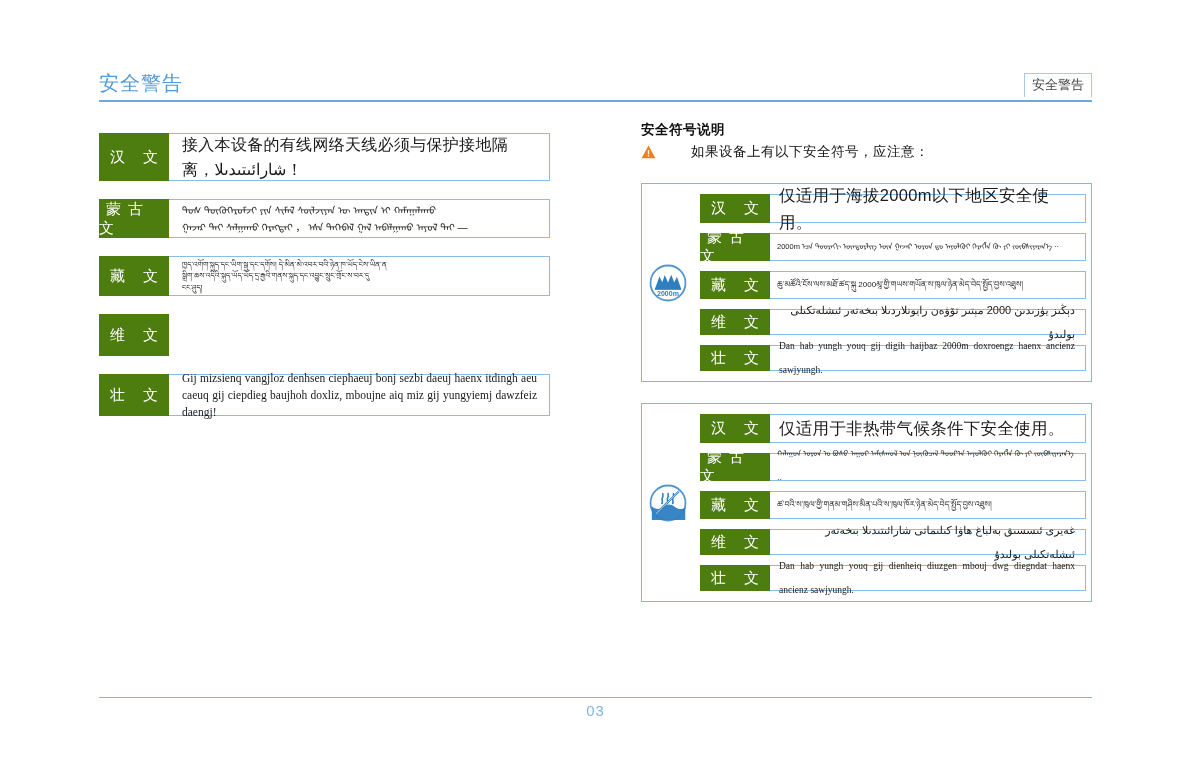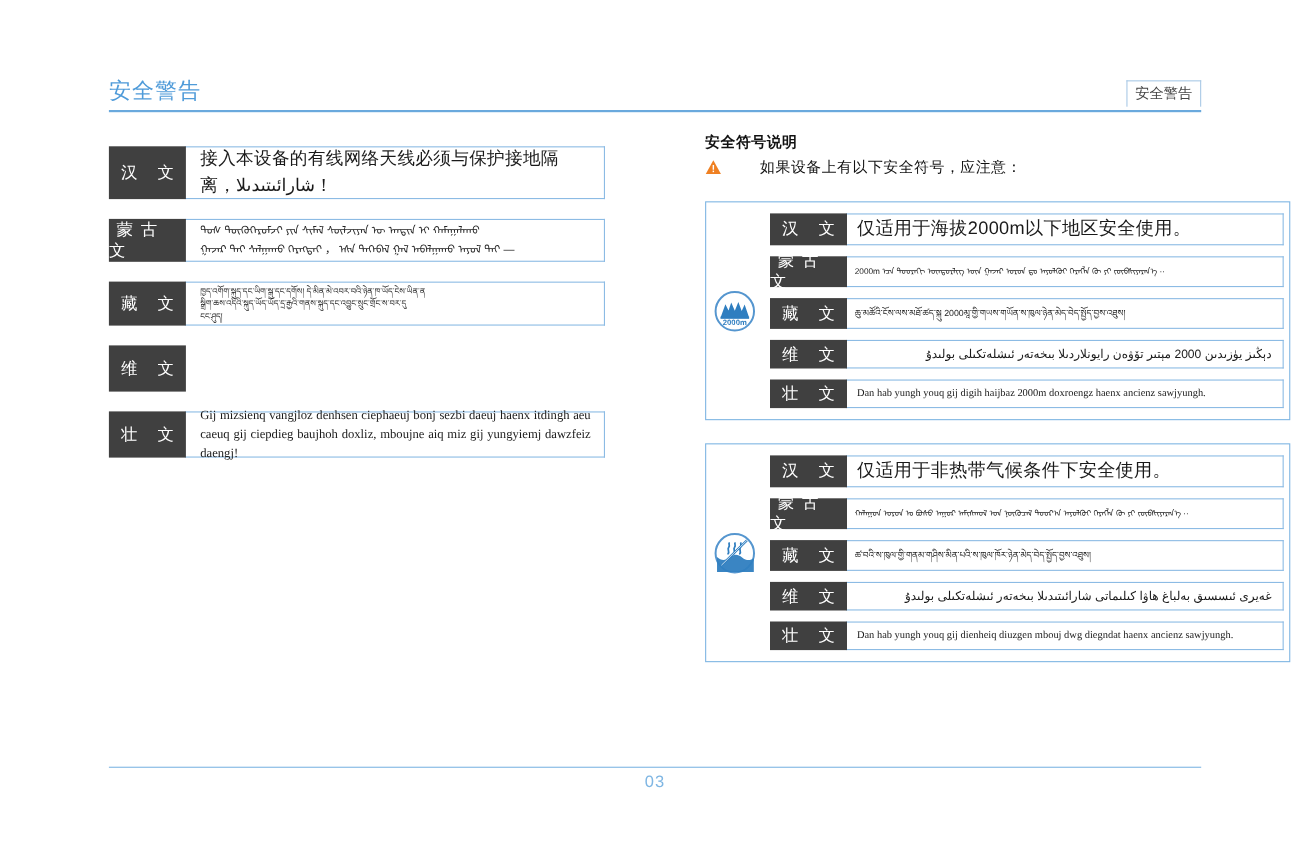--- a/index.html
+++ b/index.html
@@ -55,21 +55,21 @@
     border-top: 2px solid #6aa9dd;
   }
 
   
   .lang-row {
     display: flex;
     align-items: stretch;
     position: relative;
   }
   .lang-label {
-    background: #404040;
+    background: #4d7c0f;
     color: #ffffff;
     flex: 0 0 auto;
     display: flex;
     align-items: center;
     justify-content: center;
     box-sizing: border-box;
     font-size: 15px;
     letter-spacing: 7px;
     text-indent: 7px;
     z-index: 2;
@@ -144,21 +144,21 @@
   #left-col .row-mong { height: 39px; }
   #left-col .row-tibt { height: 40px; }
   #left-col .row-uigh { height: 42px; }
   #left-col .row-zhua { height: 42px; }
 
   
   #right-col {
     position: absolute;
     left: 641px;
     top: 121px;
-    width: 532px;
+    width: 451px;
   }
   #symbol-legend-title {
     font-size: 13.5px;
     font-weight: bold;
     color: #111111;
     line-height: 18px;
     letter-spacing: 0.5px;
   }
   #symbol-legend-note {
     display: flex;

